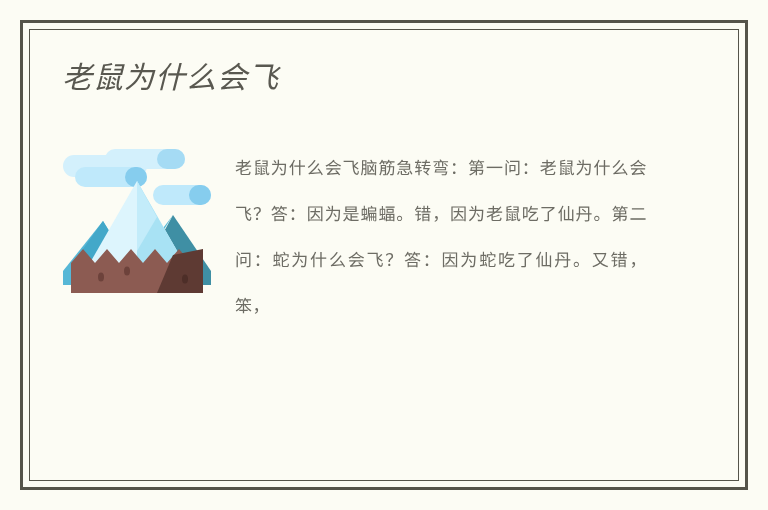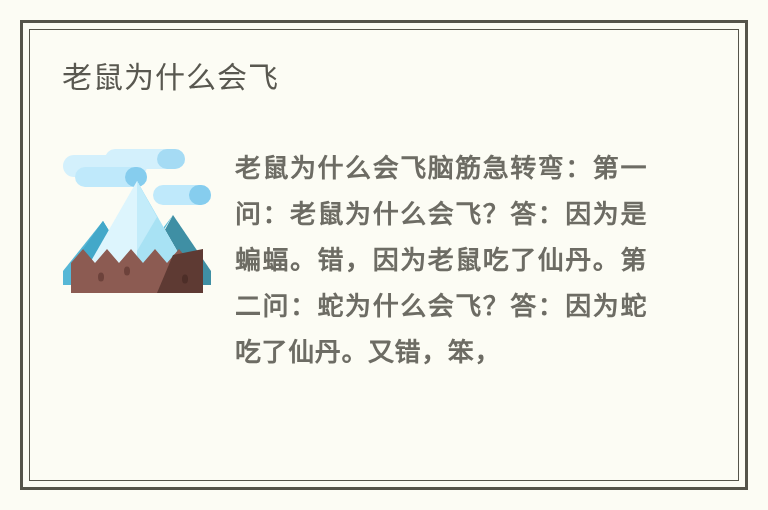--- a/index.html
+++ b/index.html
@@ -59,20 +59,21 @@
   .page-title {
     font-size: 30px;
     line-height: 38px;
     color: #595850;
     letter-spacing: 1px;
     font-weight: 400;
     margin: 0;
     padding: 0 0 0 2px;
     font-family: "Liberation Sans", "DejaVu Sans", sans-serif;
     white-space: nowrap;
+    font-style: italic;
   }
 
   .body-row {
     display: flex;
     align-items: flex-start;
     margin-top: 44px;
   }
 
   
   .thumb {
@@ -86,31 +87,30 @@
     display: block;
     width: 152px;
     height: 152px;
   }
 
   
   .article {
     flex: 1 1 auto;
     margin-left: 22px;
     margin-top: 4px;
-    font-size: 26px;
+    font-size: 17px;
     line-height: 46px;
     color: #6d6c64;
     letter-spacing: 0.6px;
     text-align: justify;
     text-justify: inter-ideograph;
     font-family: "DejaVu Sans", "Liberation Sans", sans-serif;
     max-width: 412px;
     overflow: hidden;
     max-height: 230px;
-    font-weight: bold;
   }
 </style>
 </head>
 <body>
 
 <div class="page">
 
   <div class="frame-outer"></div>
   <div class="frame-inner"></div>
 

